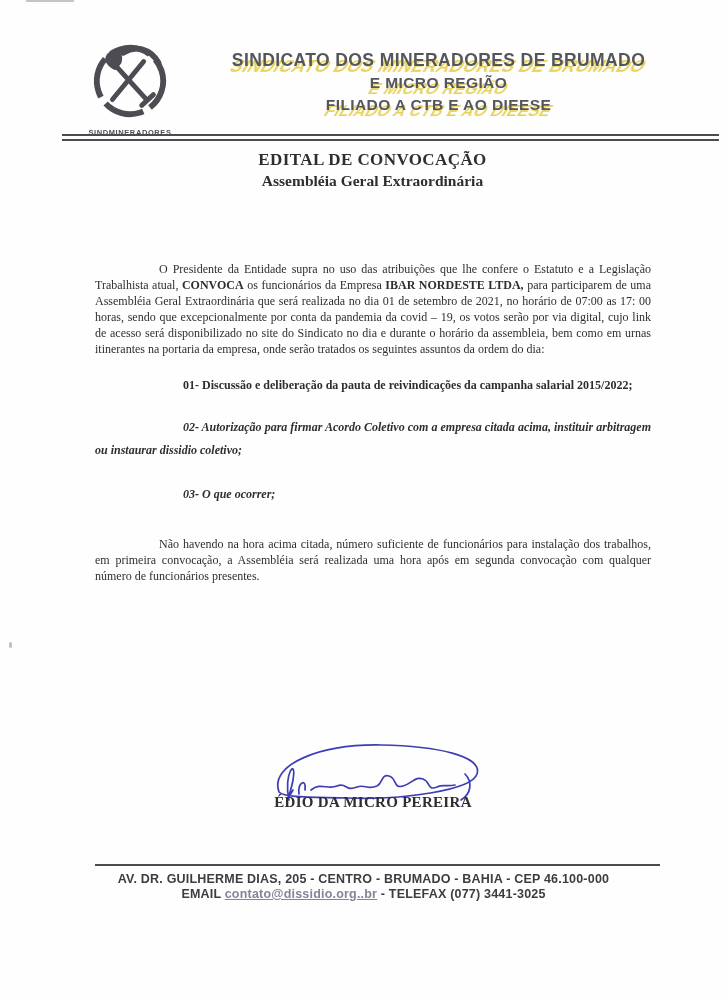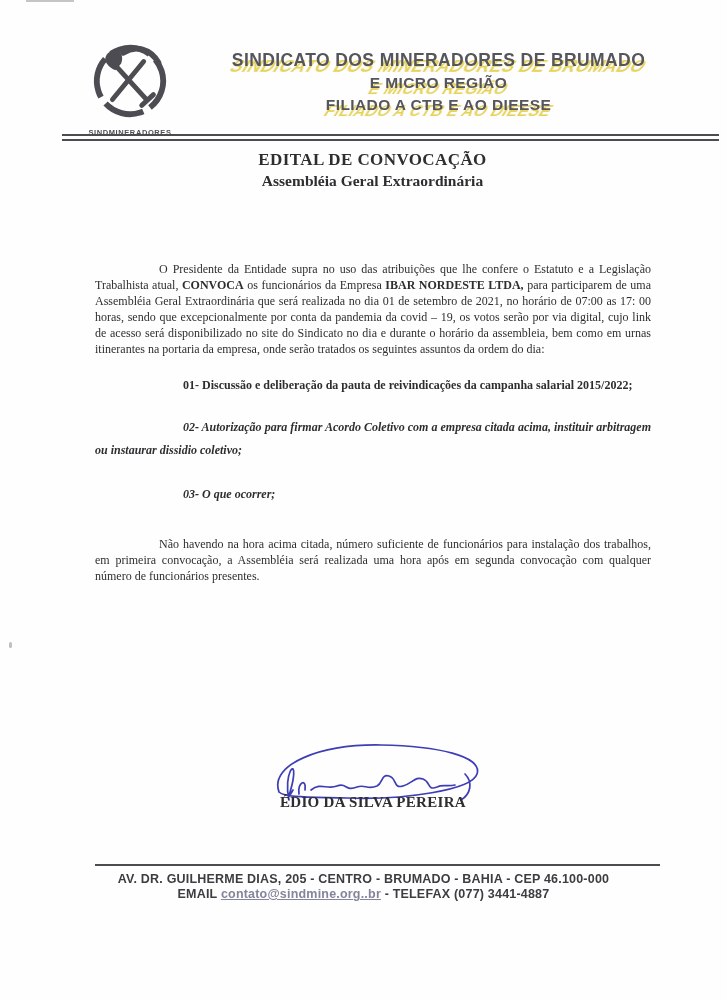--- a/index.html
+++ b/index.html
@@ -127,22 +127,22 @@
         <path d="M24,54 C14,26 66,6 126,7 C182,8 228,18 222,36 C217,52 150,62 92,60 C58,59 30,60 24,54"></path>
 
         <path d="M34,62 C28,36 42,18 38,42 C36,54 30,66 38,52"></path>
         <path d="M44,56 C42,44 52,40 50,52"></path>
 
         <path d="M56,52 C66,44 72,52 82,48 C92,44 90,54 102,49 C110,46 112,52 122,48 C128,45 126,36 134,38 C142,40 138,51 148,48 C158,45 160,38 168,41 C176,44 172,53 182,49 C188,46 192,49 200,47"></path>
 
         <path d="M210,36 C218,44 216,56 206,62"></path>
       </g>
     </svg>
-    <div class="sig-name">ÉDIO DA SILVA PEREIRA</div>
+    <div class="sig-name">ÉDIO DA MICRO PEREIRA</div>
   </div>
 
   <footer class="doc-footer">
     <div class="footer-rule"></div>
     <div class="f-line">AV. DR. GUILHERME DIAS, 205 - CENTRO - BRUMADO - BAHIA - CEP 46.100-000</div>
-    <div class="f-line"><span>EMAIL </span><a class="email">contato@sindmine.org..br</a><span> - TELEFAX (077) 3441-4887</span></div>
+    <div class="f-line"><span>EMAIL </span><a class="email">contato@dissidio.org..br</a><span> - TELEFAX (077) 3441-3025</span></div>
   </footer>
 
 </div>
 
 </body></html>

